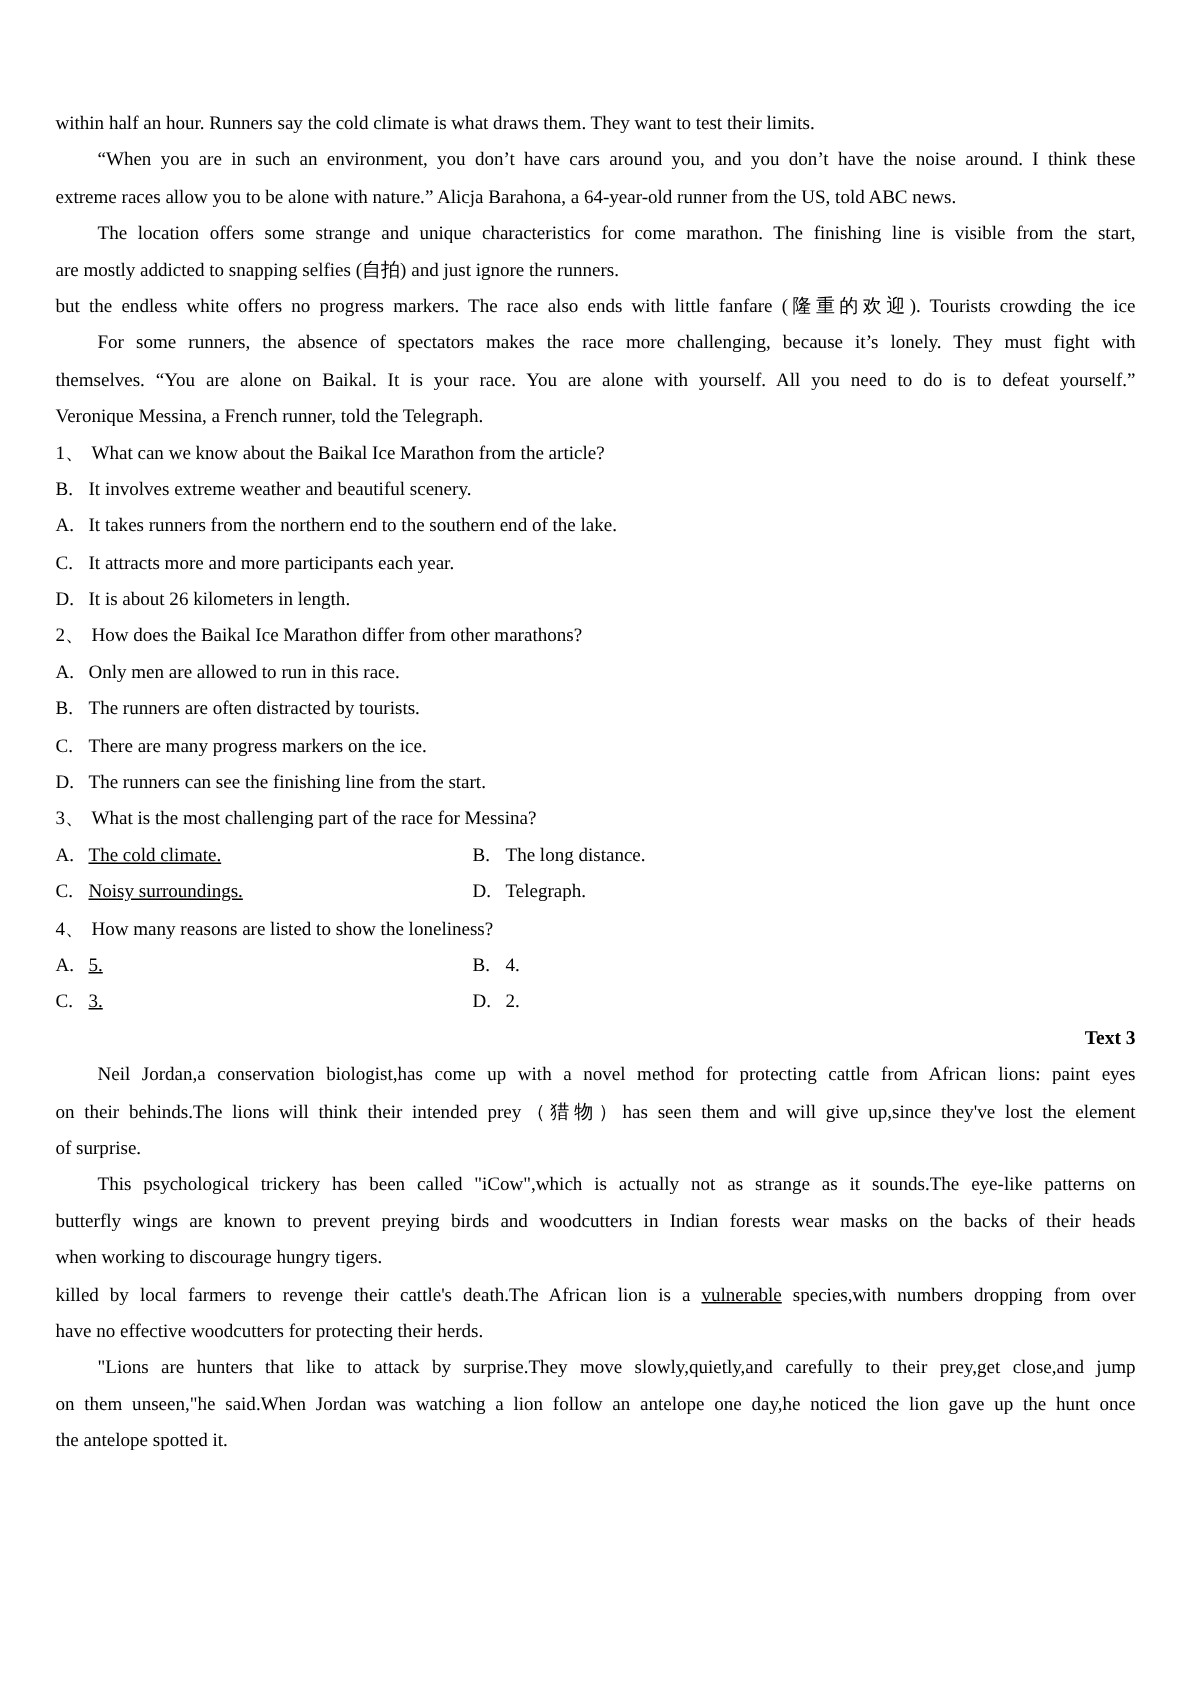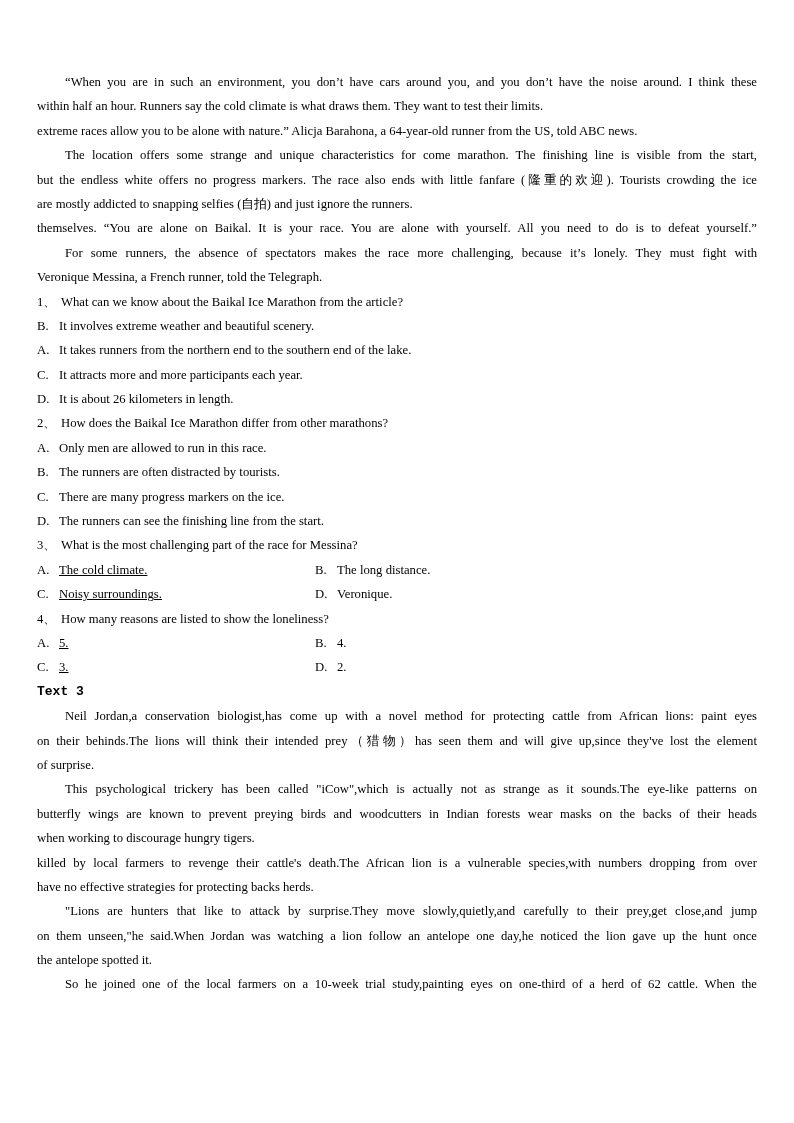--- a/index.html
+++ b/index.html
@@ -13,80 +13,79 @@
   }
   .page { padding: 70px 37px 0 37px; width: 720px; }
   .ln {
     height: 24.4px; line-height: 24.4px;
     white-space: nowrap;
   }
   .j { text-align: justify; text-align-last: justify; }
   .ind { text-indent: 28px; }
   .heading-ln {
     height: 24.4px; line-height: 24.4px;
-    text-align: left;
-    font-family: Liberation Mono, monospace;
+    text-align: right;
+    font-family: Liberation Serif, serif;
     font-weight: bold;
     font-size: 13px;
   }
   .qnum { display: inline-block; width: 24px; }
   .opt-label { display: inline-block; width: 22px; }
   .cell1 { display: inline-block; width: 278px; text-decoration: underline; }
-  .u { }
+  .u { text-decoration: underline; }
 </style>
 </head>
 <body>
 
 <div class="page">
 
+  <div class="ln">within half an hour. Runners say the cold climate is what draws them. They want to test their limits.</div>
+
   <div class="ln ind j">“When you are in such an environment, you don’t have cars around you, and you don’t have the noise around. I think these</div>
-
-  <div class="ln">within half an hour. Runners say the cold climate is what draws them. They want to test their limits.</div>
   <div class="ln">extreme races allow you to be alone with nature.” Alicja Barahona, a 64-year-old runner from the US, told ABC news.</div>
 
   <div class="ln ind j">The location offers some strange and unique characteristics for come marathon. The finishing line is visible from the start,</div>
+  <div class="ln">are mostly addicted to snapping selfies (自拍) and just ignore the runners.</div>
   <div class="ln j">but the endless white offers no progress markers. The race also ends with little fanfare (隆重的欢迎). Tourists crowding the ice</div>
-  <div class="ln">are mostly addicted to snapping selfies (自拍) and just ignore the runners.</div>
 
+  <div class="ln ind j">For some runners, the absence of spectators makes the race more challenging, because it’s lonely. They must fight with</div>
   <div class="ln j">themselves. “You are alone on Baikal. It is your race. You are alone with yourself. All you need to do is to defeat yourself.”</div>
-  <div class="ln ind j">For some runners, the absence of spectators makes the race more challenging, because it’s lonely. They must fight with</div>
   <div class="ln">Veronique Messina, a French runner, told the Telegraph.</div>
 
   <div class="ln"><span class="qnum">1、</span><span>What can we know about the Baikal Ice Marathon from the article?</span></div>
   <div class="ln"><span class="opt-label">B.</span><span>It involves extreme weather and beautiful scenery.</span></div>
   <div class="ln"><span class="opt-label">A.</span><span>It takes runners from the northern end to the southern end of the lake.</span></div>
   <div class="ln"><span class="opt-label">C.</span><span>It attracts more and more participants each year.</span></div>
   <div class="ln"><span class="opt-label">D.</span><span>It is about 26 kilometers in length.</span></div>
 
   <div class="ln"><span class="qnum">2、</span><span>How does the Baikal Ice Marathon differ from other marathons?</span></div>
   <div class="ln"><span class="opt-label">A.</span><span>Only men are allowed to run in this race.</span></div>
   <div class="ln"><span class="opt-label">B.</span><span>The runners are often distracted by tourists.</span></div>
   <div class="ln"><span class="opt-label">C.</span><span>There are many progress markers on the ice.</span></div>
   <div class="ln"><span class="opt-label">D.</span><span>The runners can see the finishing line from the start.</span></div>
 
   <div class="ln"><span class="qnum">3、</span><span>What is the most challenging part of the race for Messina?</span></div>
   <div class="ln"><span class="cell1"><span class="opt-label">A.</span><span>The cold climate.</span></span><span><span class="opt-label">B.</span><span>The long distance.</span></span></div>
-  <div class="ln"><span class="cell1"><span class="opt-label">C.</span><span>Noisy surroundings.</span></span><span><span class="opt-label">D.</span><span>Veronique.</span></span></div>
+  <div class="ln"><span class="cell1"><span class="opt-label">C.</span><span>Noisy surroundings.</span></span><span><span class="opt-label">D.</span><span>Telegraph.</span></span></div>
 
   <div class="ln"><span class="qnum">4、</span><span>How many reasons are listed to show the loneliness?</span></div>
   <div class="ln"><span class="cell1"><span class="opt-label">A.</span><span>5.</span></span><span><span class="opt-label">B.</span><span>4.</span></span></div>
   <div class="ln"><span class="cell1"><span class="opt-label">C.</span><span>3.</span></span><span><span class="opt-label">D.</span><span>2.</span></span></div>
 
   <div class="heading-ln">Text 3</div>
 
   <div class="ln ind j">Neil Jordan,a conservation biologist,has come up with a novel method for protecting cattle from African lions: paint eyes</div>
   <div class="ln j">on their behinds.The lions will think their intended prey（猎物）has seen them and will give up,since they've lost the element</div>
   <div class="ln">of surprise.</div>
 
   <div class="ln ind j">This psychological trickery has been called "iCow",which is actually not as strange as it sounds.The eye-like patterns on</div>
   <div class="ln j">butterfly wings are known to prevent preying birds and woodcutters in Indian forests wear masks on the backs of their heads</div>
   <div class="ln">when working to discourage hungry tigers.</div>
 
   <div class="ln j"><span>killed by local farmers to revenge their cattle's death.The African lion is a </span><span class="u">vulnerable</span><span> species,with numbers dropping from over</span></div>
-  <div class="ln">have no effective strategies for protecting backs herds.</div>
+  <div class="ln">have no effective woodcutters for protecting their herds.</div>
 
   <div class="ln ind j">"Lions are hunters that like to attack by surprise.They move slowly,quietly,and carefully to their prey,get close,and jump</div>
   <div class="ln j">on them unseen,"he said.When Jordan was watching a lion follow an antelope one day,he noticed the lion gave up the hunt once</div>
   <div class="ln">the antelope spotted it.</div>
 
-  <div class="ln ind j">So he joined one of the local farmers on a 10-week trial study,painting eyes on one-third of a herd of 62 cattle. When the</div>
 
 </div>
 
 </body></html>

